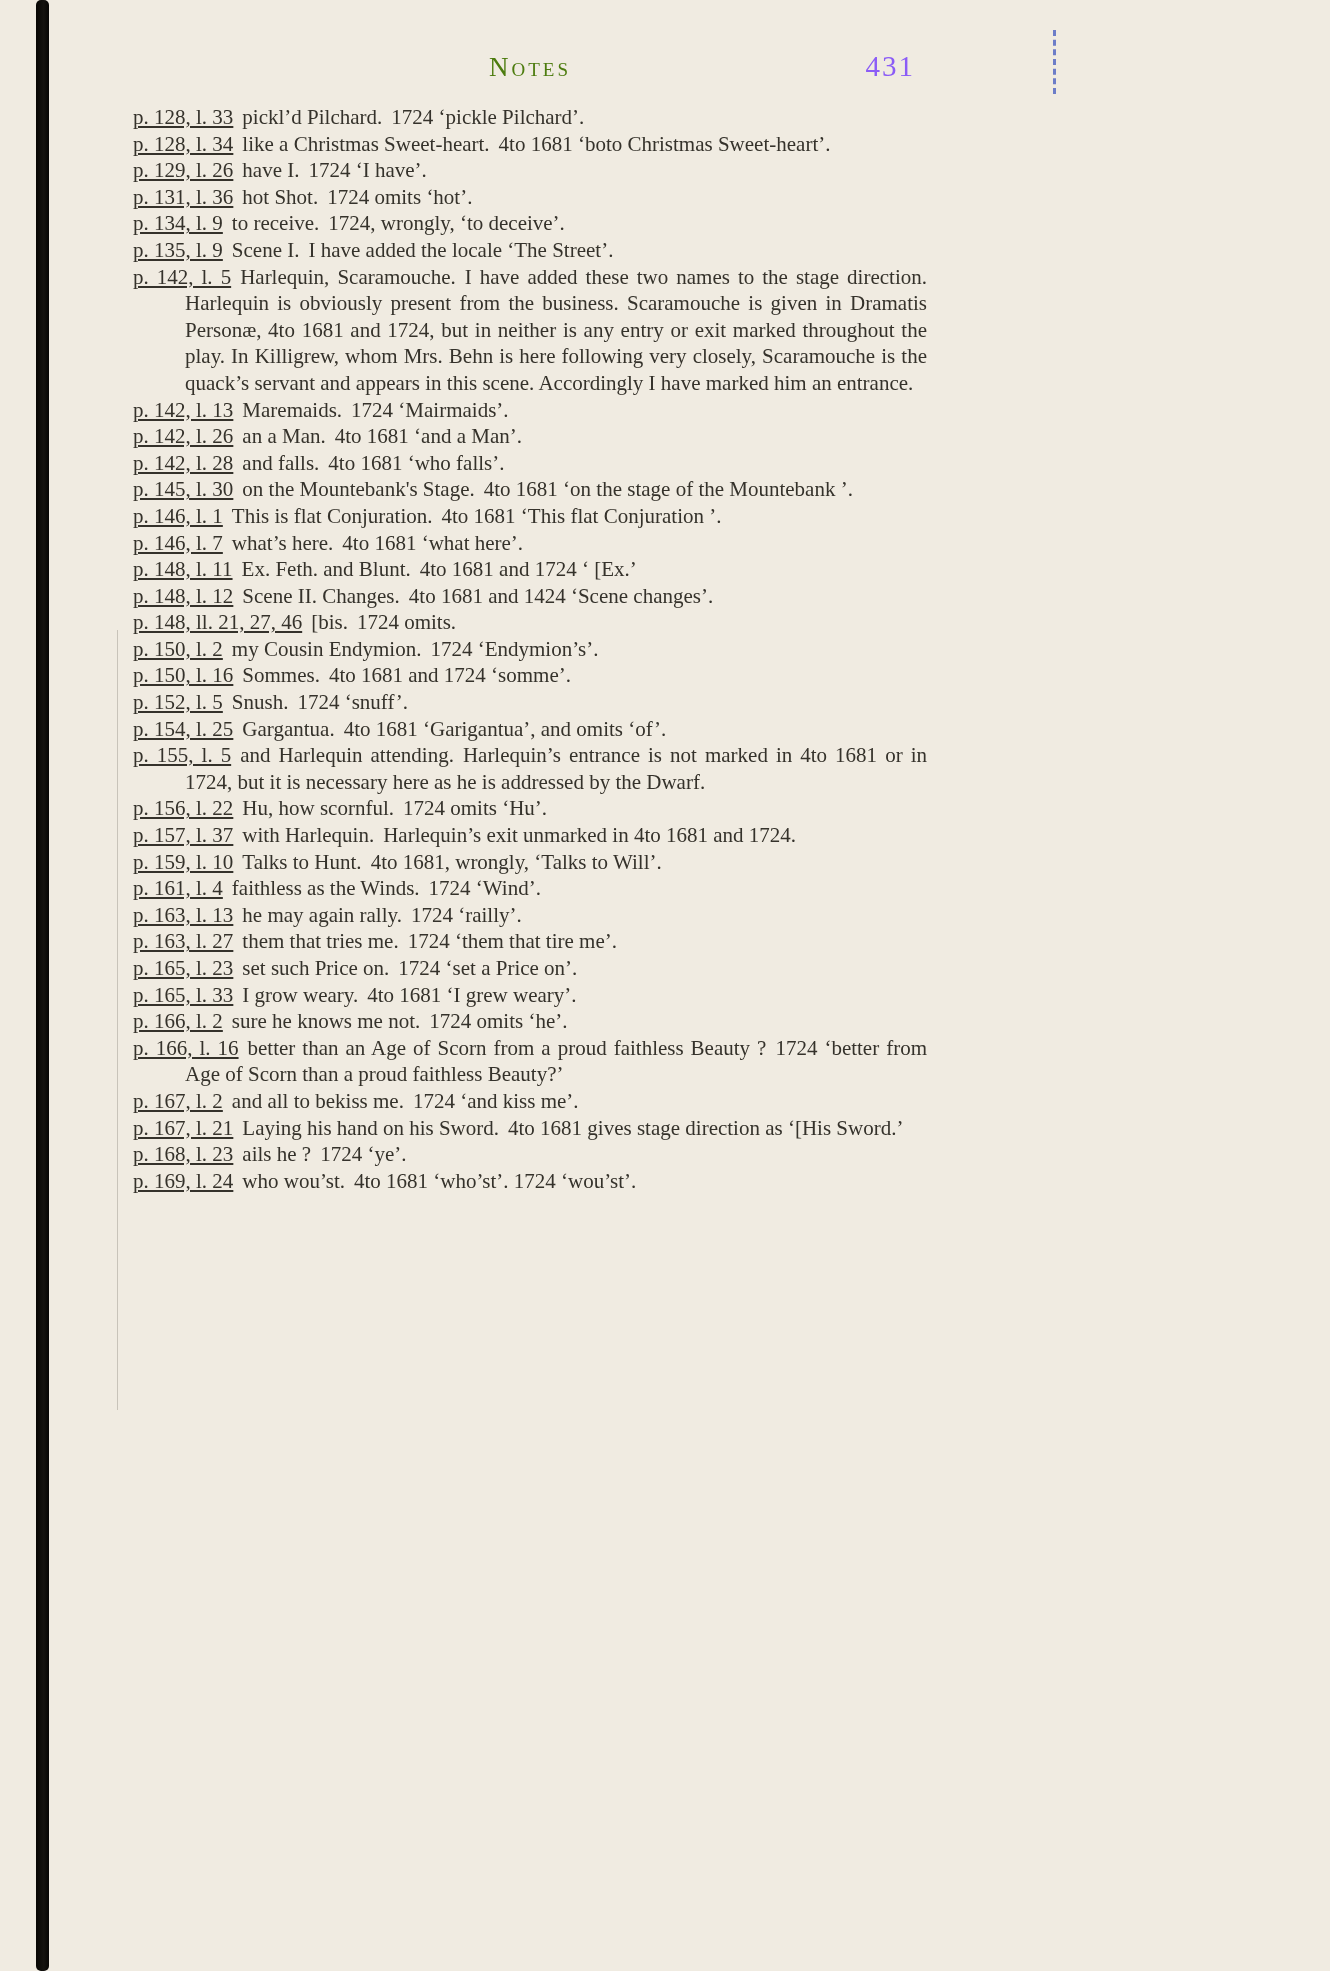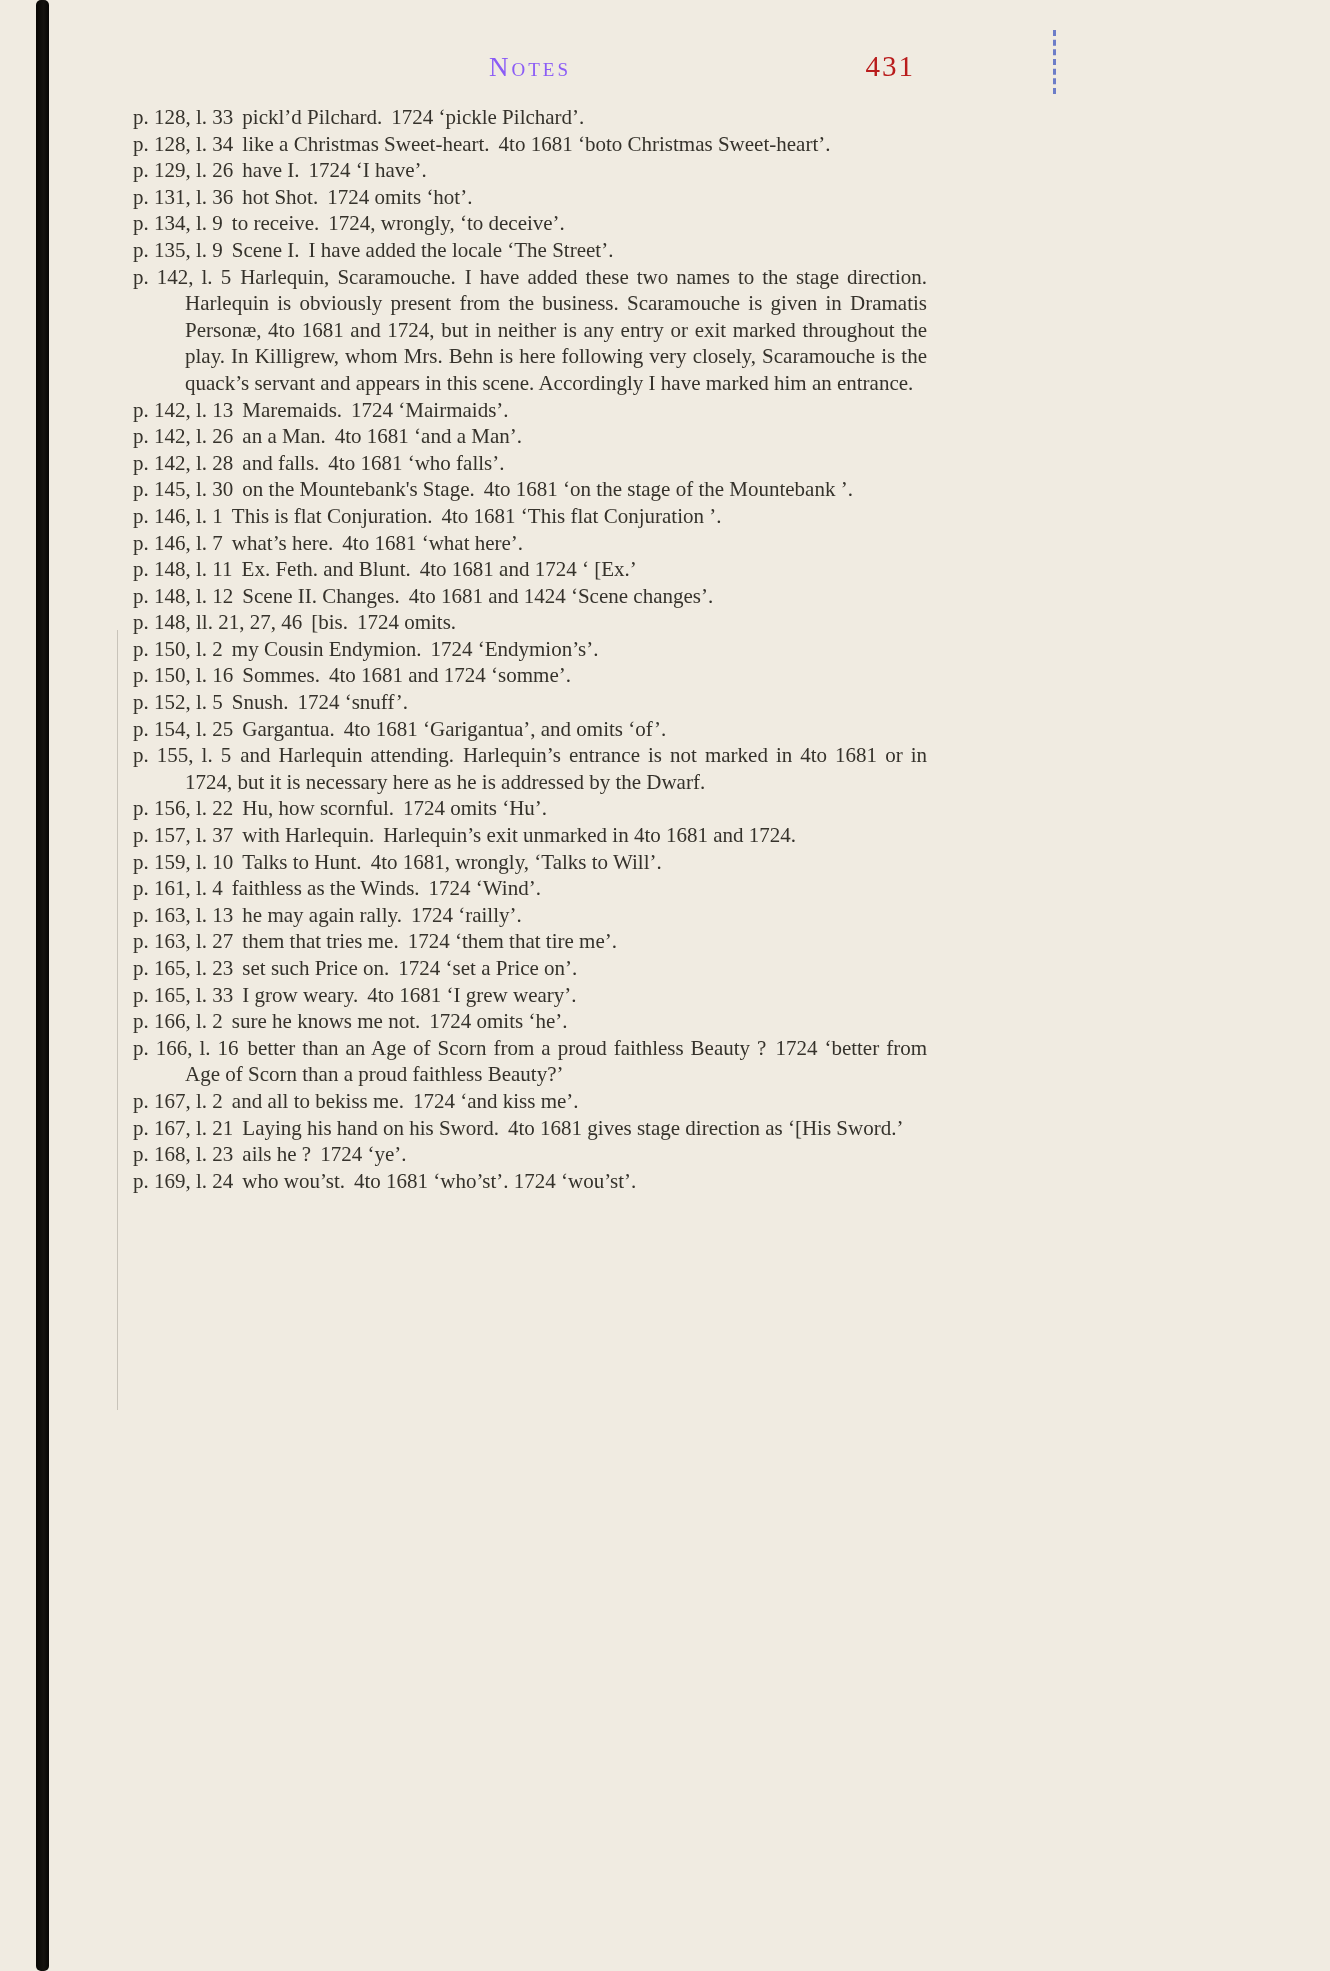--- a/index.html
+++ b/index.html
@@ -38,38 +38,38 @@
     left:133px; top:52px;
     width:794px;
   }
   .header { position:relative; height:46px; margin-bottom:6px; }
   .header-title {
     display:block;
     text-align:center;
     font-variant:small-caps;
     letter-spacing:3px;
     font-size:27px;
-    color:#8b5cf6;
+    color:#4d7c0f;
   }
   .page-number {
     position:absolute;
     right:12px; top:-2px;
     font-size:29px;
     letter-spacing:2px;
-    color:#b91c1c;
+    color:#8b5cf6;
   }
   .entries { width:100%; }
   .entry {
     padding-left:52px;
     text-indent:-52px;
     text-align:justify;
     font-size:21px;
     line-height:26.6px;
   }
-  .ref { margin-right:9px; }
+  .ref { margin-right:9px;text-decoration:underline; }
   .lemma { margin-right:9px; }
   .note { }
 </style>
 </head>
 <body>
 
 <div class="page">
 
   <div class="binding-bar"></div>
   <div class="crease-line"></div>

